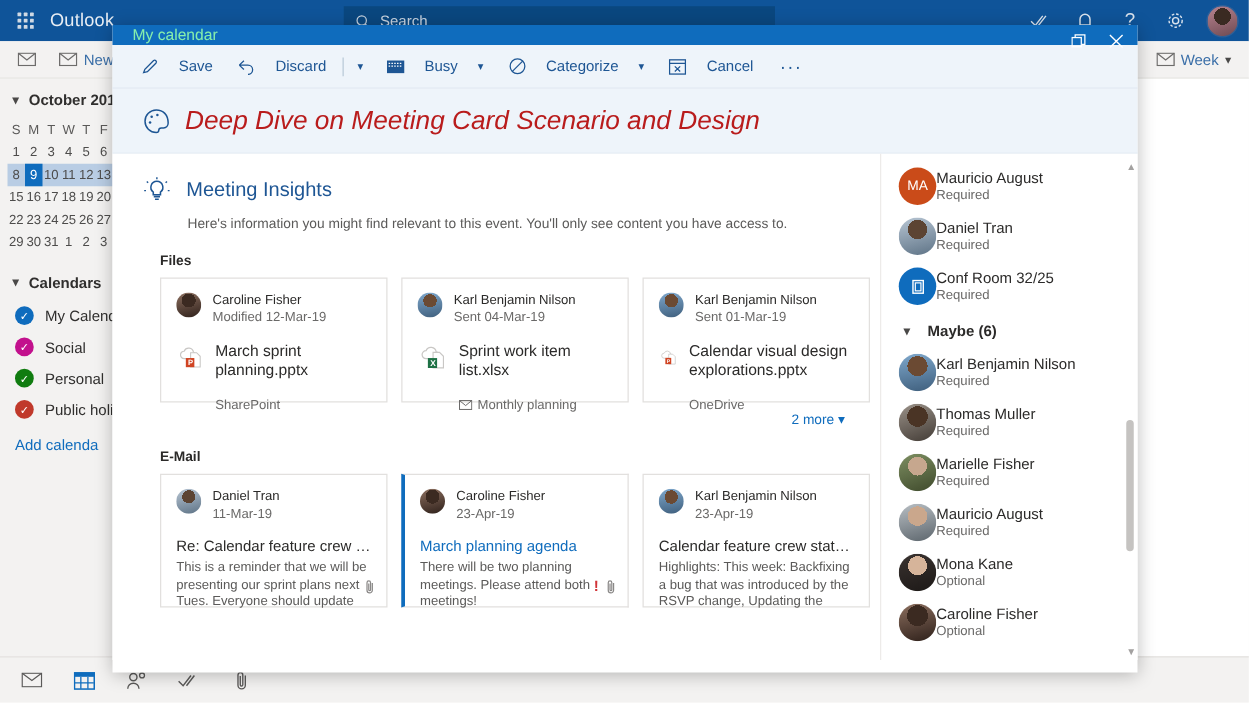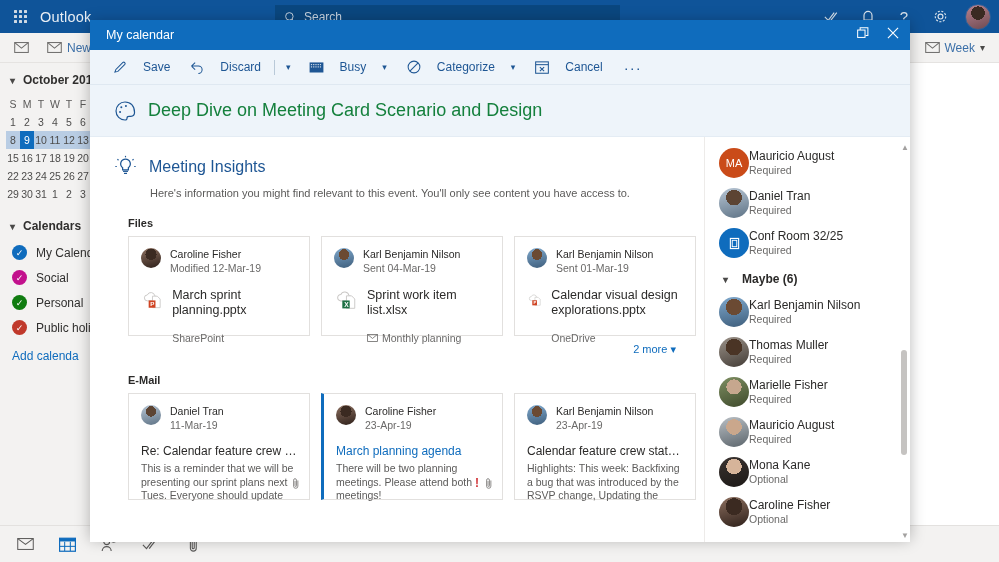--- a/index.html
+++ b/index.html
@@ -76,40 +76,40 @@
     padding: 2px 4px; overflow: hidden; border-left: 3px solid #4f6b1d;
   }
   .evt b { color: #fff; }
 
   
   .dialog {
     position: absolute; left: 90px; top: 20px; width: 820px; height: 518px;
     background: #fff; box-shadow: 0 2px 14px rgba(0,0,0,.28);
   }
   .dlg-title {
-    height: 30px; background: #0f6cbd; display: flex; align-items: center;
-    color: #ffffff; font-size: 12.5px; padding-left: 16px; position: relative;
+    height: 16px; background: #0f6cbd; display: flex; align-items: center;
+    color: #86efac; font-size: 12.5px; padding-left: 16px; position: relative;
   }
   .dlg-wbtns { position: absolute; right: 2px; top: 0; height: 26px; display: flex; align-items: center; }
   .dlg-wbtn { width: 30px; height: 26px; display: flex; align-items: center; justify-content: center; color: #fff; }
 
   .dlg-toolbar {
     height: 35px; background: #eef4fa; border-bottom: 1px solid #dfe8f1;
     display: flex; align-items: center; padding-left: 14px; gap: 2px;
   }
   .tb-btn { display: flex; align-items: center; gap: 16px; font-size: 12px; color: #1e5694; padding: 0 9px; height: 26px; }
   .tb-sep { width: 1px; height: 15px; background: #b9c9d8; margin: 0 2px; }
   .tb-caret { padding: 0 7px; height: 26px; display: flex; align-items: center; color: #1e5694; font-size: 9px; }
   .tb-dots { padding: 0 10px; color: #1e5694; font-size: 15px; letter-spacing: 1px; }
 
   .dlg-banner {
     background: #eef4fa; height: 52px; display: flex; align-items: center; gap: 12px; padding-left: 24px;
     border-bottom: 1px solid #e4ecf4;
   }
-  .dlg-banner .evt-title { color: #15803d; font-size: 18px; }
+  .dlg-banner .evt-title { color: #b91c1c; font-size: 21px; font-style: italic; }
 
   .dlg-body { display: flex; height: 405px; }
   .insights { width: 614px; padding: 18px 0 0 24px; position: relative; background: #fff; }
   .ins-head { display: flex; align-items: center; gap: 12px; }
   .ins-head h2 { color: #1e5694; font-size: 16px; font-weight: normal; }
   .ins-sub { font-size: 11px; color: #5b5a59; margin: 9px 0 0 36px; }
 
   .sec-label { font-size: 11px; font-weight: bold; color: #2b2a29; margin: 18px 0 7px 14px; }
 
   .cards { display: flex; gap: 11px; margin-left: 14px; }

